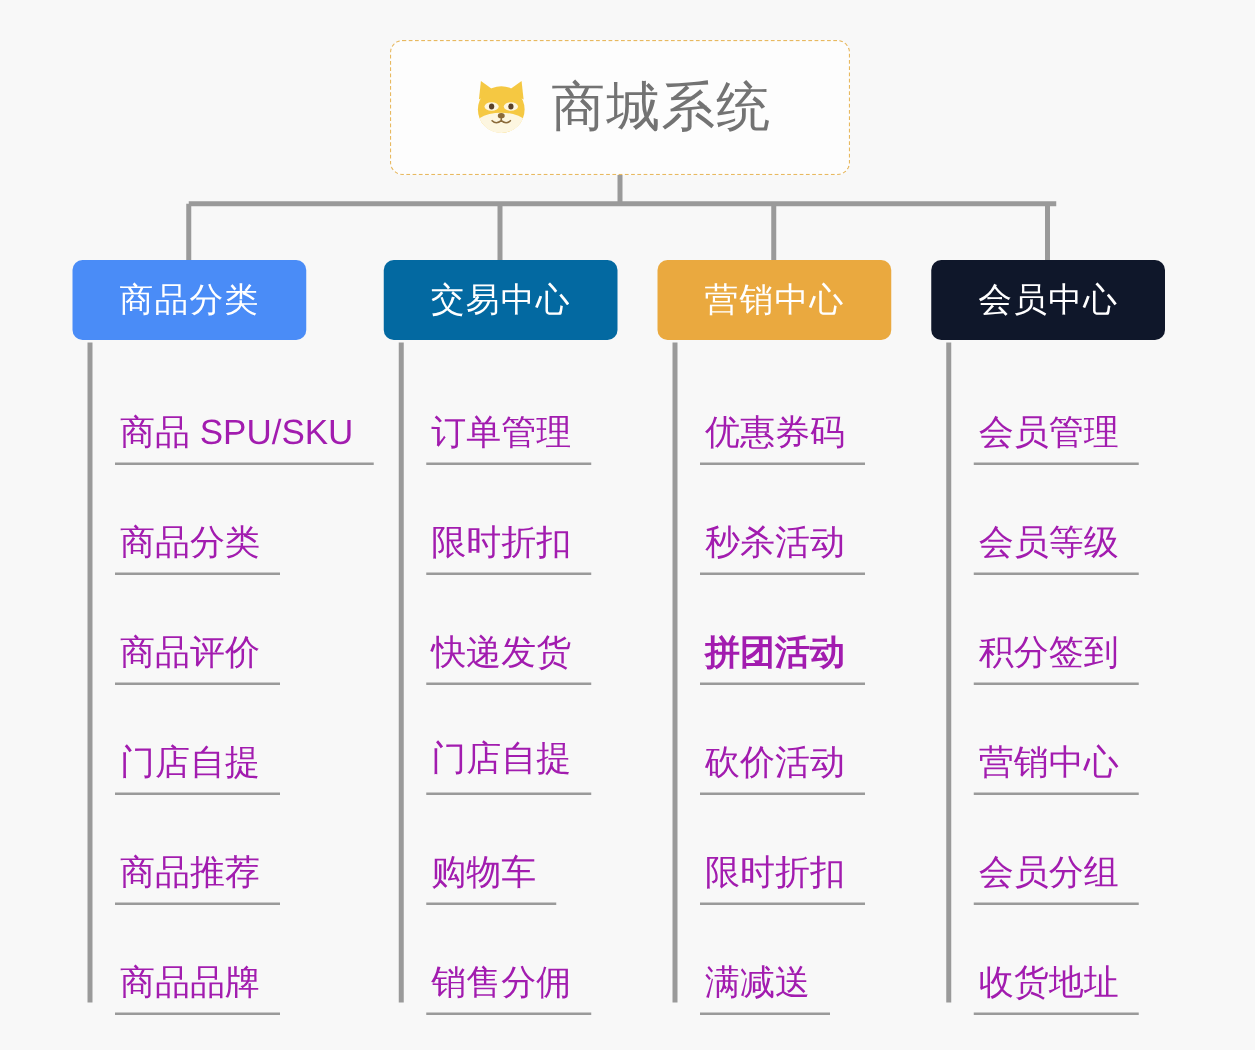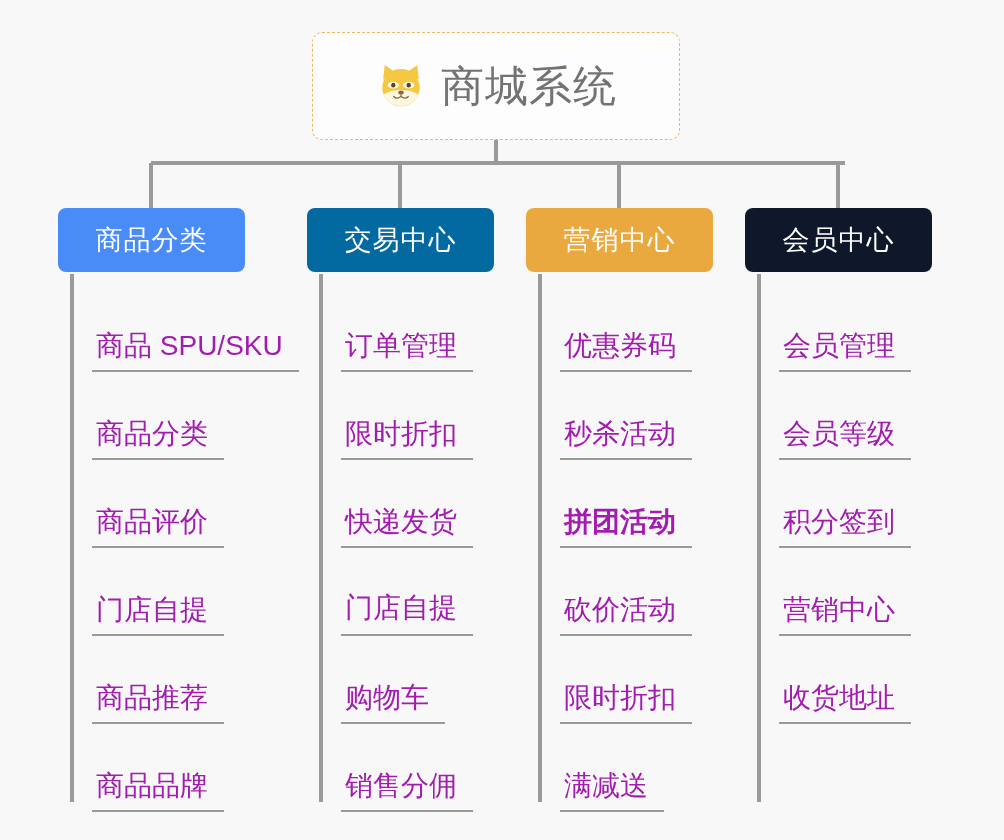--- a/index.html
+++ b/index.html
@@ -246,18 +246,21 @@
       <div class="leaf-item">
           <span class="leaf-text" style="border-bottom-color: rgb(154, 154, 154);">会员等级</span>
         </div>
       <div class="leaf-item">
           <span class="leaf-text" style="border-bottom-color: rgb(154, 154, 154);">积分签到</span>
         </div>
       <div class="leaf-item">
           <span class="leaf-text" style="border-bottom-color: rgb(154, 154, 154);">营销中心</span>
         </div>
       <div class="leaf-item">
+          <span class="leaf-text" style="border-bottom-color: rgb(154, 154, 154);">会员分组</span>
+        </div>
+      <div class="leaf-item">
           <span class="leaf-text" style="border-bottom-color: rgb(154, 154, 154);">收货地址</span>
         </div>
     </div>
   </div>
 
 </div>
 
 </body></html>

